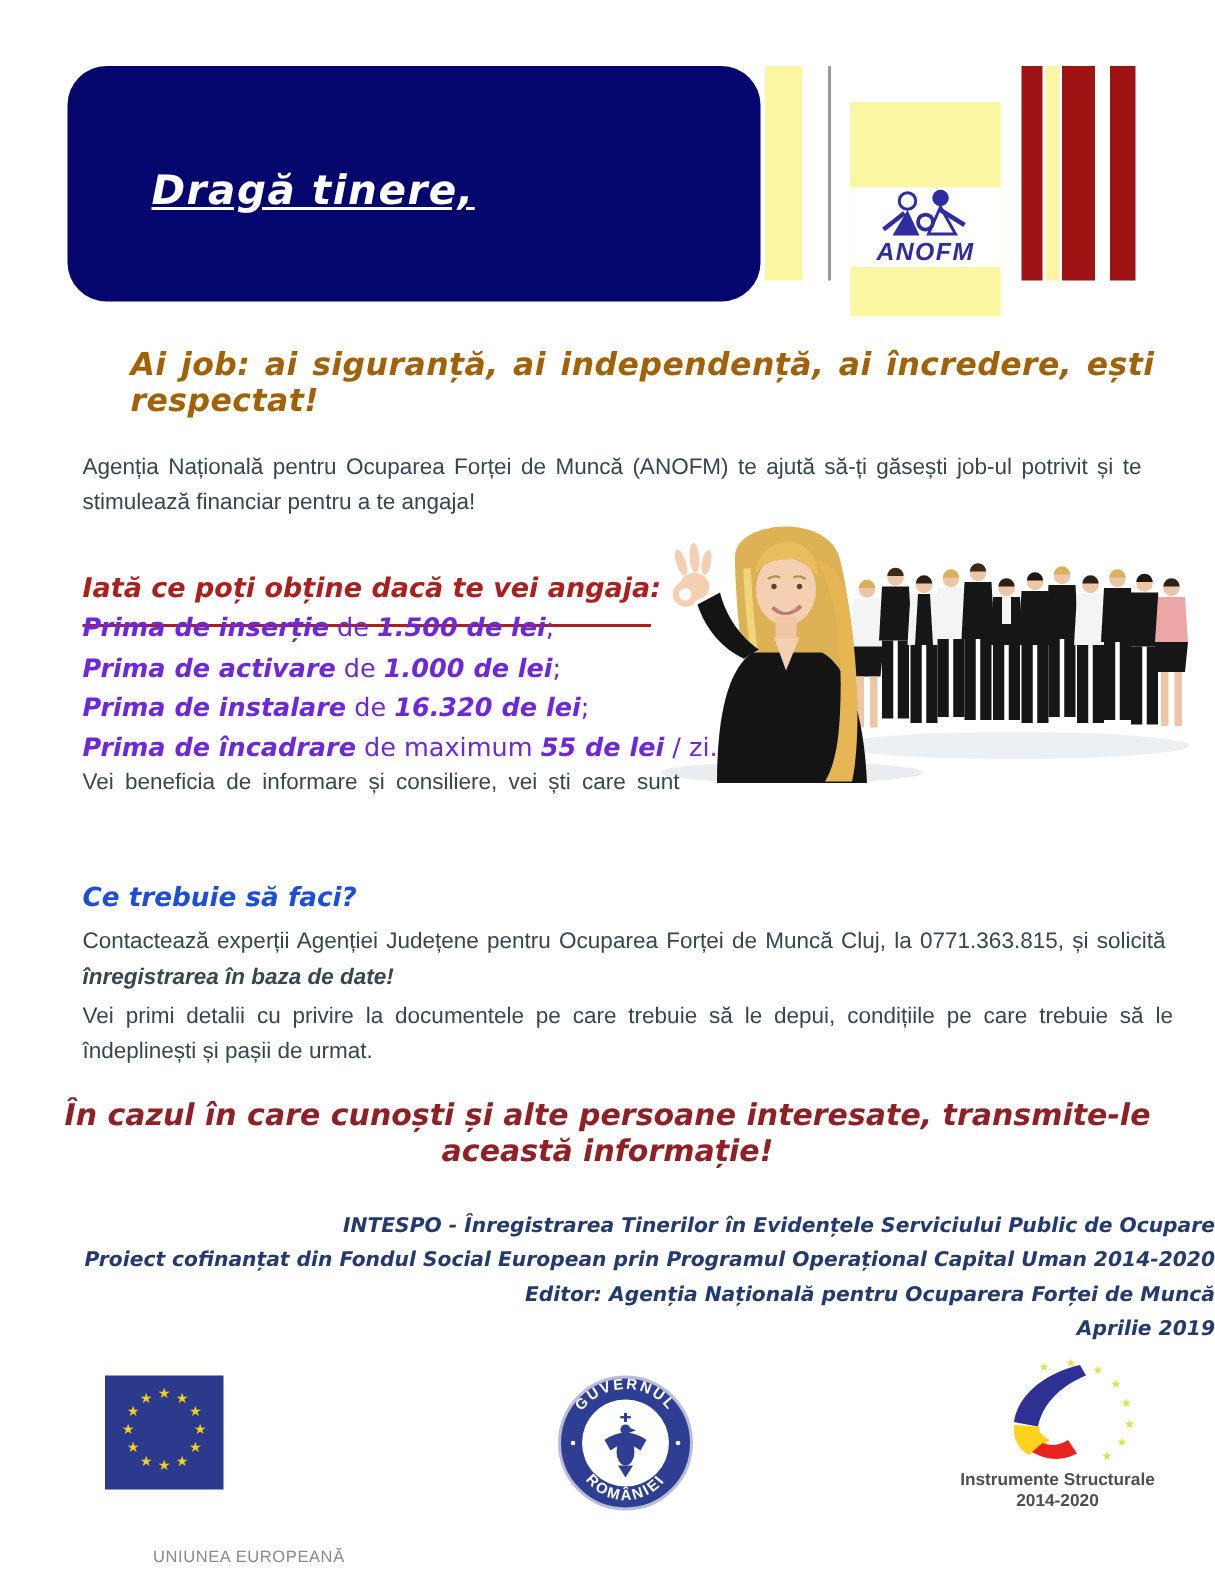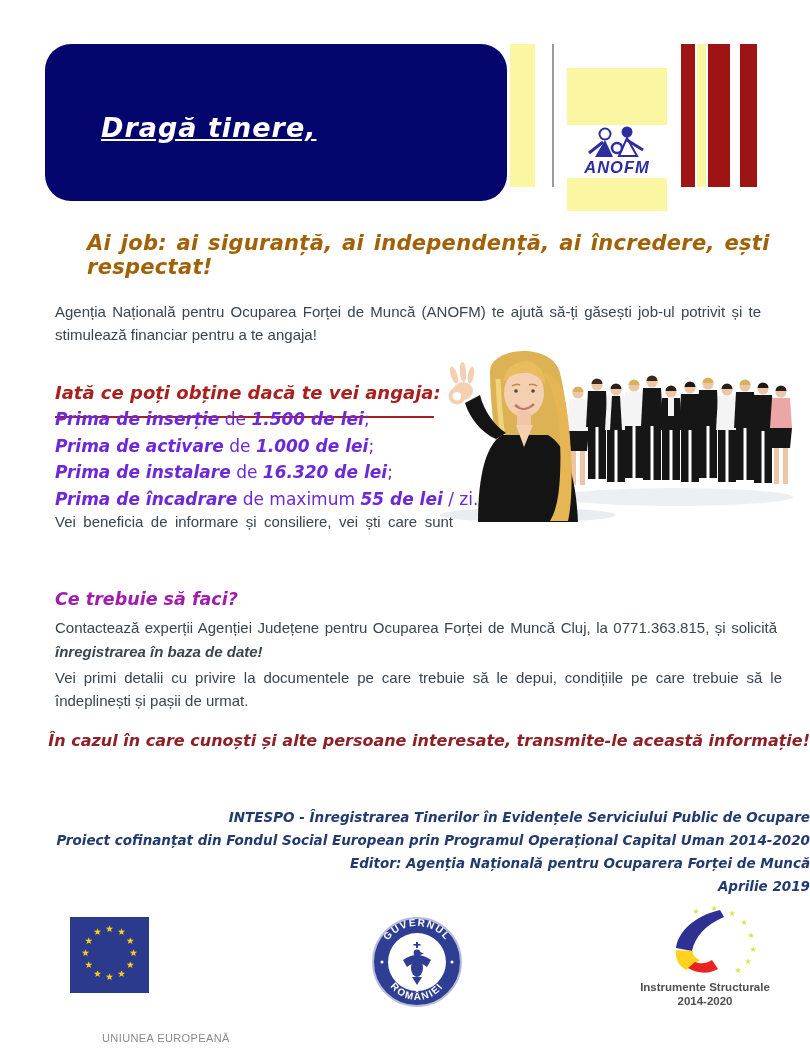--- a/index.html
+++ b/index.html
@@ -22,25 +22,25 @@
   .body-text{color:#39454f;font-size:15px;line-height:1.55;text-align:justify;}
   .intro{left:55px;top:300px;width:706px;}
   .ben-head{left:55px;top:382px;font-size:18px;font-weight:700;font-style:italic;color:#a9201f;
             font-family:"DejaVu Sans",sans-serif;}
   .ben-head .u{border-bottom:2px solid #a9201f;padding-bottom:13px;}
   .ben-list{left:55px;top:406px;font-size:17px;color:#6d28d9;line-height:26.5px;
             font-family:"DejaVu Sans",sans-serif;}
   .bi{font-weight:700;font-style:italic;}
   .note1{left:55px;top:510px;width:398px;text-align:justify;text-align-last:justify;}
   .note2{left:55px;top:533px;width:722px;}
-  .act-head{left:55px;top:589px;font-size:17.5px;font-weight:700;font-style:italic;color:#a21caf;
+  .act-head{left:55px;top:589px;font-size:17.5px;font-weight:700;font-style:italic;color:#1d4ed8;
             font-family:"DejaVu Sans",sans-serif;}
   .contact{left:55px;top:616px;width:722px;line-height:1.6;}
   .details{left:55px;top:666px;width:727px;}
-  .share{left:0;top:731px;width:810px;text-align:right;font-size:16px;font-weight:700;font-style:italic;
+  .share{left:0;top:731px;width:810px;text-align:center;font-size:20px;font-weight:700;font-style:italic;
          color:#8e2026;font-family:"DejaVu Sans",sans-serif;}
   .footer{left:0;top:806px;width:810px;text-align:right;font-size:13.5px;font-weight:700;font-style:italic;
           color:#223a70;line-height:23px;font-family:"DejaVu Sans",sans-serif;}
   
   .eu-flag{left:70px;top:917px;width:79px;height:76px;background:#2b3a8c;}
   .eu-caption{left:70px;top:1032px;font-size:11px;color:#8a8a8a;letter-spacing:.4px;margin-left:32px;}
   .gov-seal{left:371px;top:916px;width:92px;height:92px;}
   .is-logo{left:648px;top:906px;width:110px;height:70px;}
   .is-caption{left:625px;top:980px;width:160px;text-align:center;font-size:11.5px;font-weight:700;
               color:#4f4f4f;line-height:14px;}

